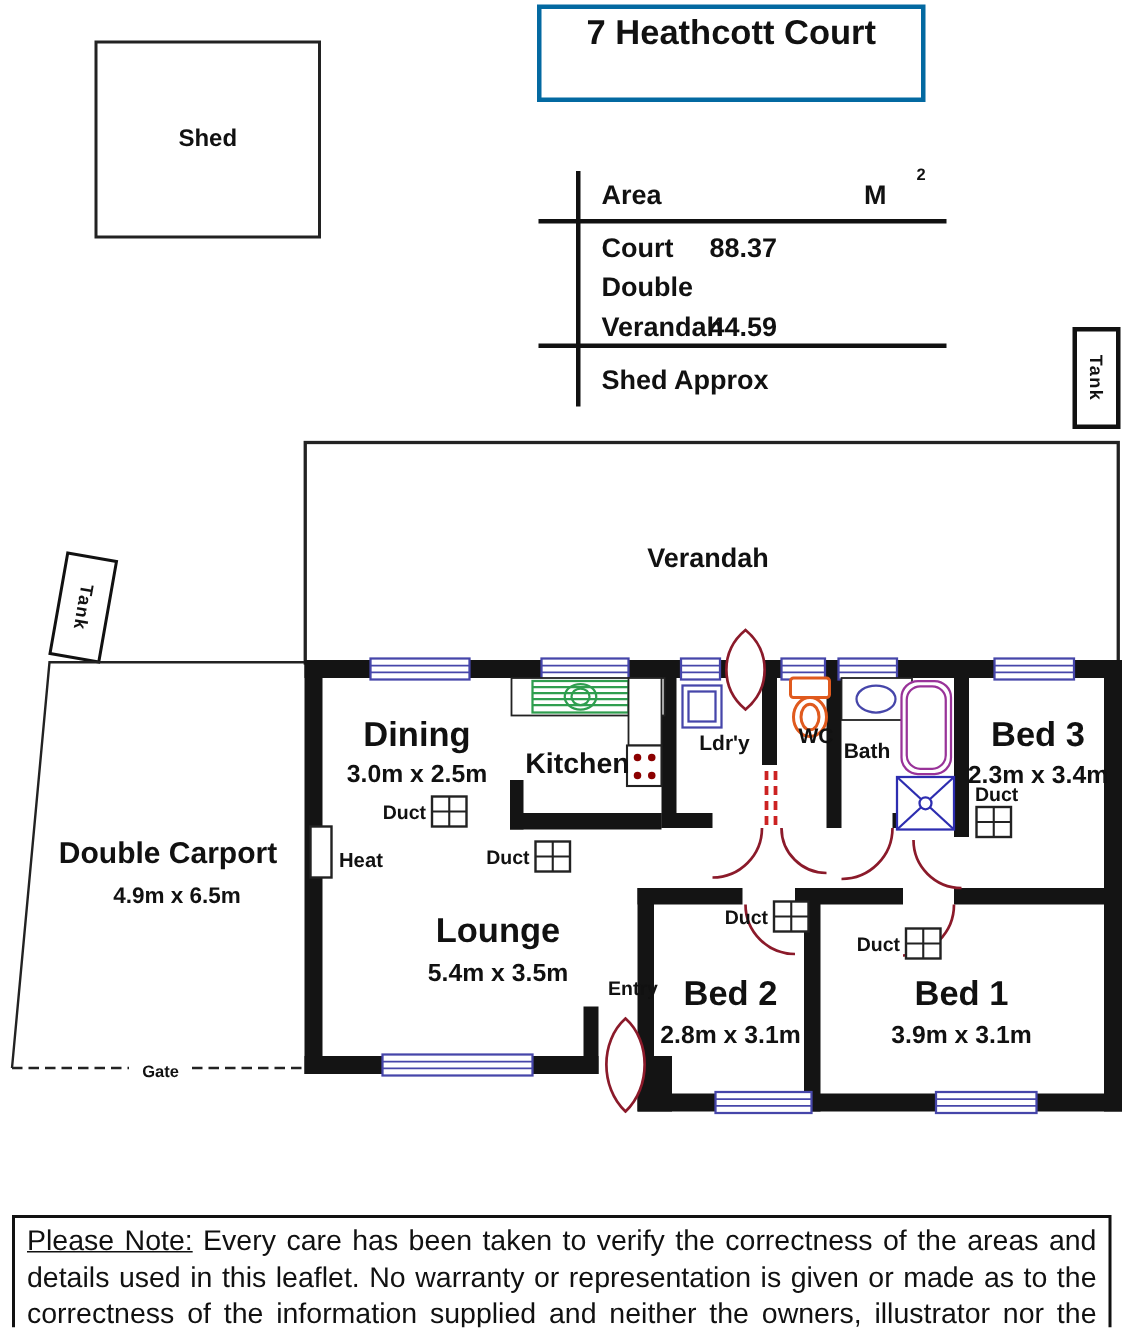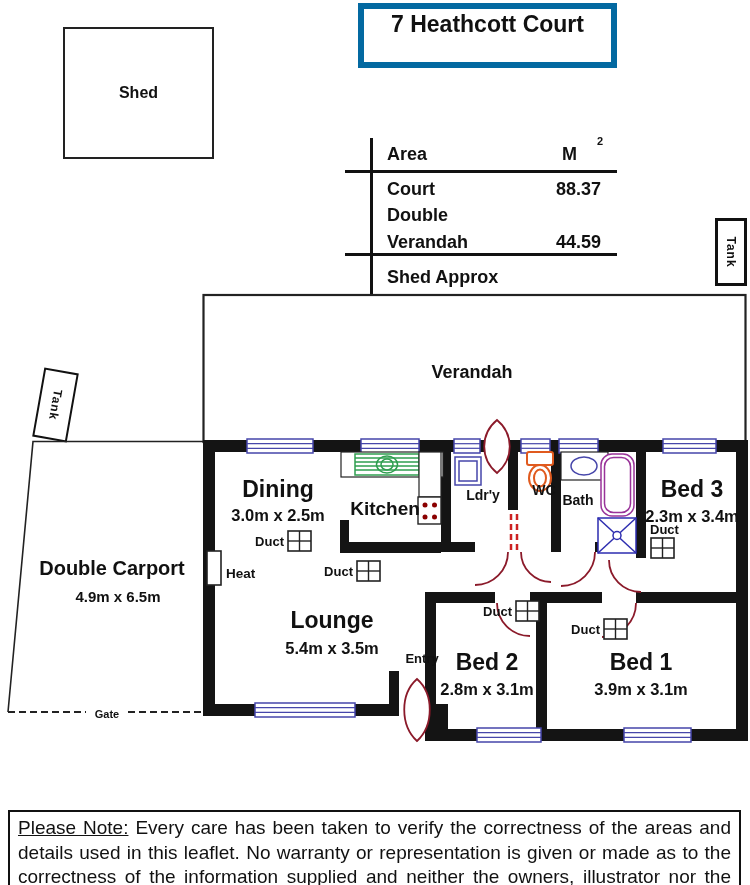--- a/index.html
+++ b/index.html
@@ -3,28 +3,28 @@
 <meta charset="utf-8">
 <style>
   html,body{margin:0;padding:0;background:#fff;}
   .page{position:relative;width:750px;height:885px;background:#fff;overflow:hidden;
         font-family:"Liberation Sans",sans-serif;color:#111;}
   .abs{position:absolute;}
   
   .shed{left:63px;top:27px;width:147px;height:128px;border:2px solid #222;
         display:flex;align-items:center;justify-content:center;font-weight:bold;font-size:16px;}
   
-  .title-box{left:358px;top:3px;width:259px;height:65px;border:6px solid #0369a1;box-sizing:border-box;
+  .title-box{left:358px;top:3px;width:259px;height:65px;border:3px solid #0369a1;box-sizing:border-box;
              text-align:center;font-weight:bold;font-size:23px;line-height:29px;padding-top:1px;}
   
-  .atable{left:334px;top:105px;width:290px;height:170px;font-weight:bold;font-size:18px;margin-top:24px;}
+  .atable{left:348px;top:105px;width:290px;height:170px;font-weight:bold;font-size:18px;}
   .atable .vline{position:absolute;left:36px;top:9px;width:3px;height:157px;background:#111;}
   .atable .hline{position:absolute;left:11px;width:272px;height:3px;background:#111;}
   .atable .lbl{position:absolute;left:53px;white-space:nowrap;}
-  .atable .val{position:absolute;left:125px;width:142px;text-align:right;}
+  .atable .val{position:absolute;left:125px;width:142px;text-align:left;}
   .atable .sup{position:absolute;left:263px;top:6px;font-size:11px;}
   
   .tank{border:2px solid #111;display:flex;align-items:center;justify-content:center;background:#fff;}
   .tank-right{left:715px;top:218px;width:32px;height:68px;border-width:3px;box-sizing:border-box;}
   .tank-left{left:38px;top:370px;width:31px;height:66px;transform:rotate(10deg);}
   .vtext{transform:rotate(90deg);font-weight:bold;font-size:12px;letter-spacing:1px;white-space:nowrap;}
   
   .disclaimer{left:8px;top:810px;width:733px;height:89px;border:2px solid #111;box-sizing:border-box;
               padding:4px 8px;font-size:19px;line-height:1.3;text-align:justify;}
   .disclaimer .u{text-decoration:underline;}

